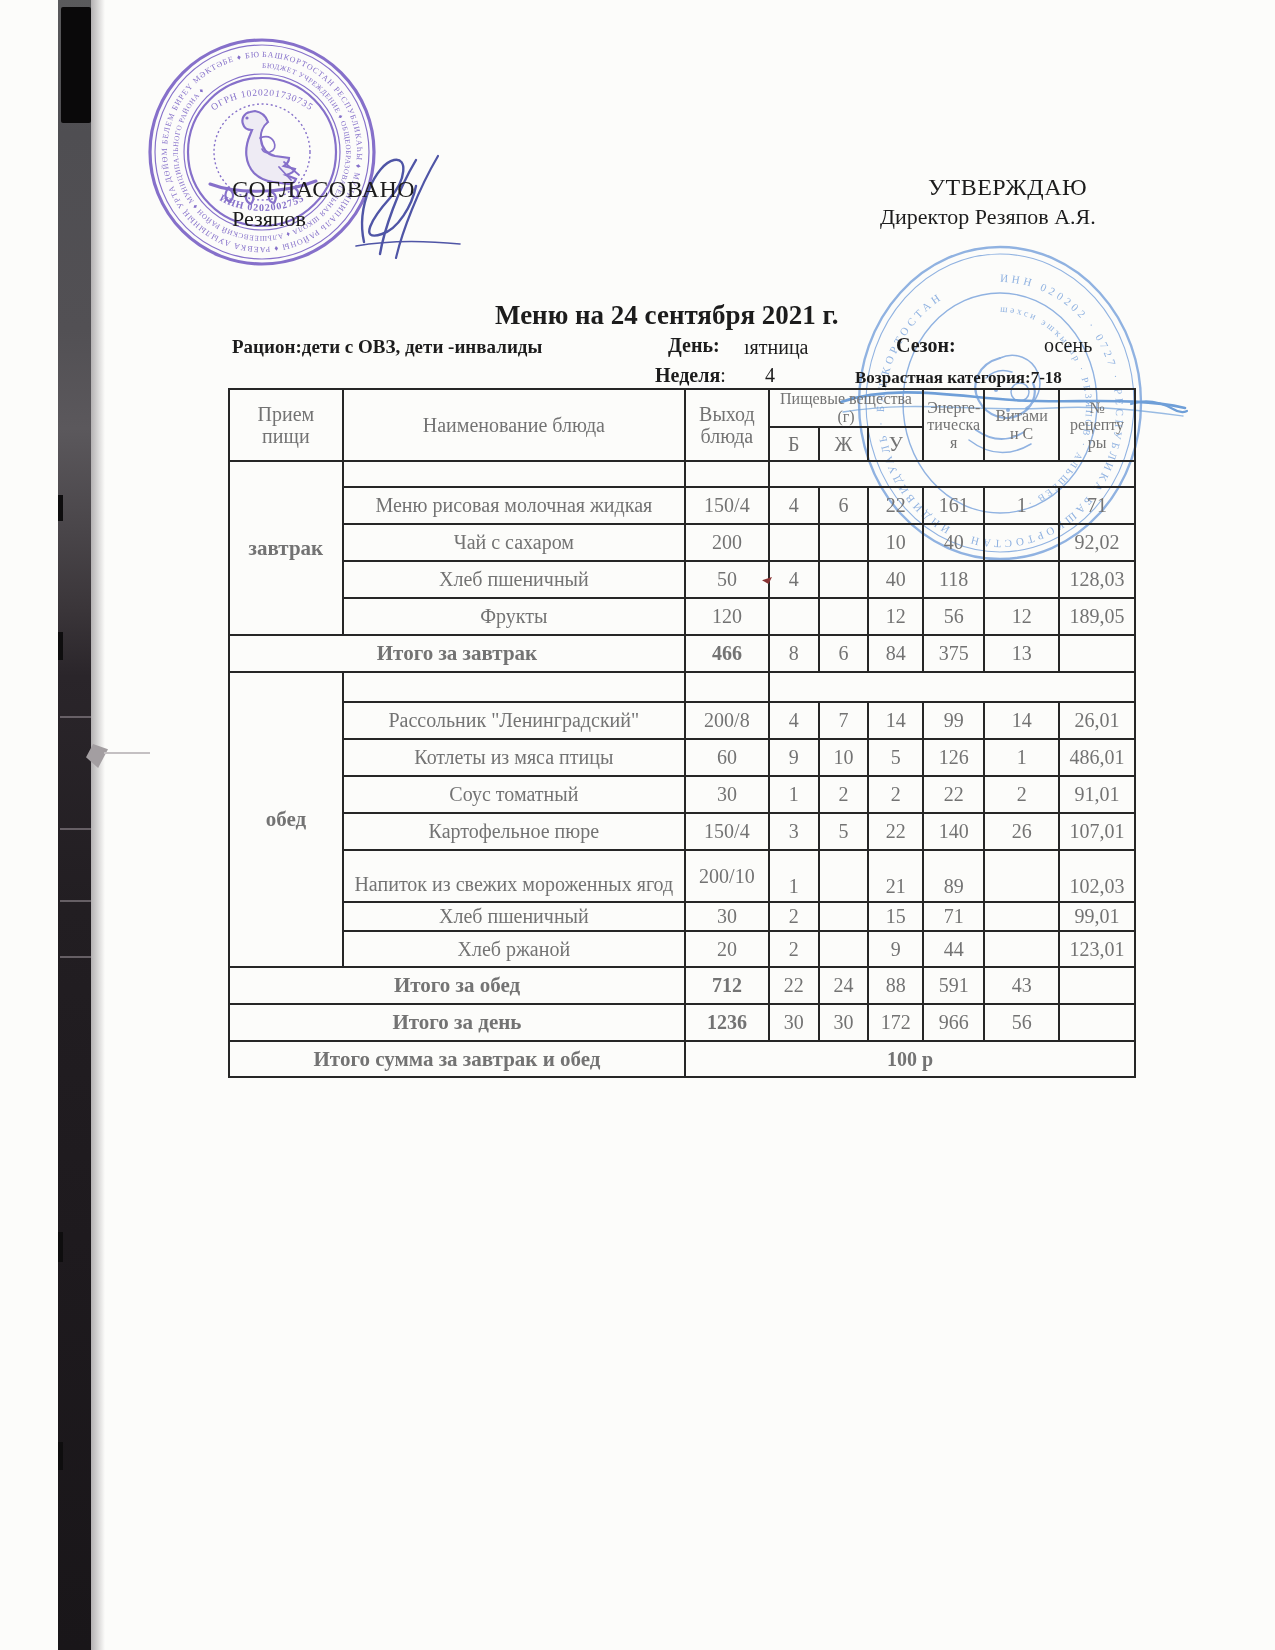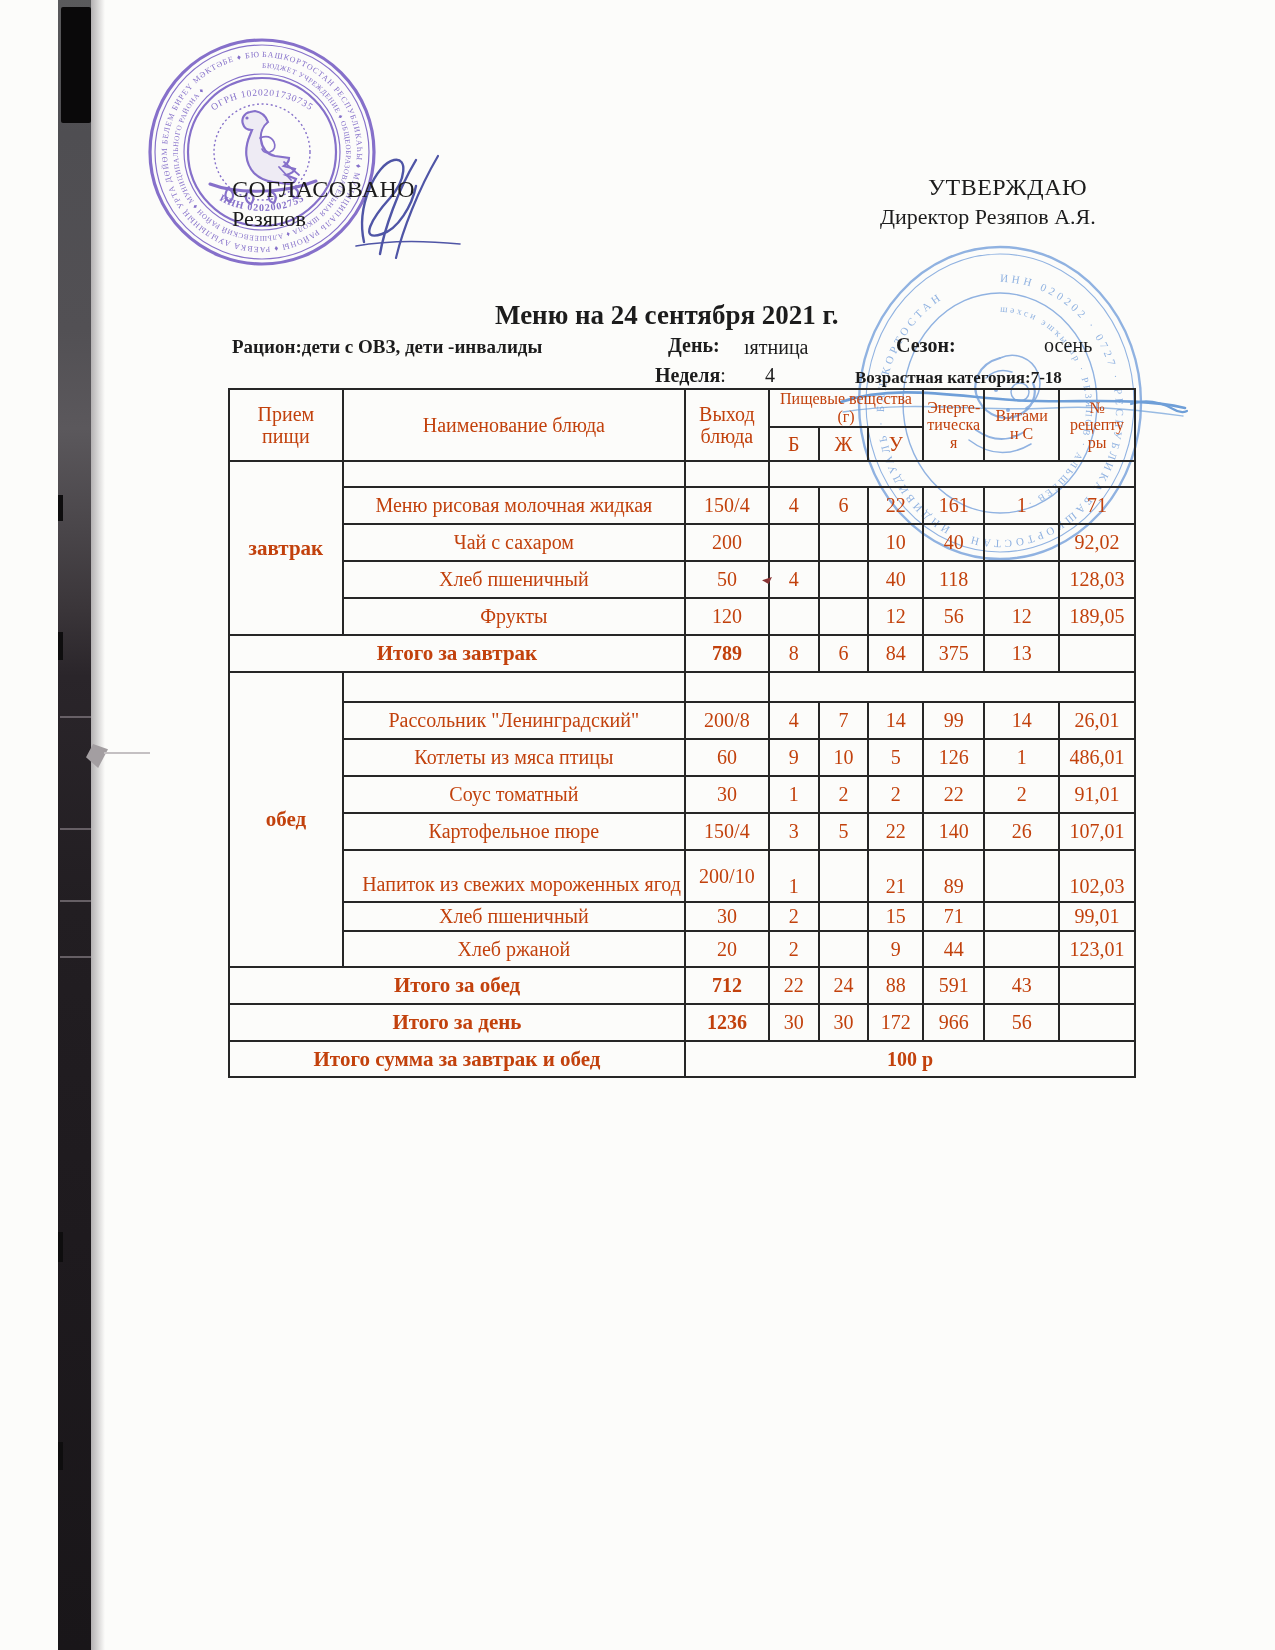--- a/index.html
+++ b/index.html
@@ -30,34 +30,34 @@
   .appr2{position:absolute;font-size:22px;}
 
   
   .title{position:absolute;left:495px;top:280px;font-size:27px;font-weight:bold;margin-top:20px;}
   .info{position:absolute;font-size:20px;}
   .b{font-weight:bold;}
   .small-b{font-size:17px;font-weight:bold;}
 
   
   table.menu{position:absolute;left:228px;top:388px;width:908px;border-collapse:collapse;
-    font-size:20px;color:#c2410c;}
+    font-size:20px;color:#737373;}
   table.menu td{border:2px solid #262626;padding:0 3px;text-align:center;vertical-align:middle;}
   td.th{white-space:pre-line;line-height:1.12;font-size:20px;}
   td.ths{white-space:pre-line;line-height:1.1;font-size:16px;}
   td.grp{font-size:16px;}
   td.nm{text-align:left;padding-left:6px;}
   td.meal{vertical-align:top;text-align:left;font-weight:bold;font-size:21px;padding:1px 4px;}
   td.tl{text-align:left;font-weight:bold;font-size:21px;padding-left:4px;}
   td.outv{font-weight:bold;text-align:right;padding-right:5px;}
   td.rightb{text-align:right;font-weight:bold;padding-right:6px;}
   tr.h34{height:34px;} tr.h33{height:33px;} tr.h26{height:26px;} tr.h30{height:30px;}
   tr.h36{height:36px;} tr.h37{height:37px;} tr.h52{height:52px;} tr.h29{height:29px;}
   tr.tall td.bot{vertical-align:bottom;padding-bottom:3px;}
-  tr.tall td.nm{vertical-align:bottom;padding-bottom:2px;line-height:1.45;text-align:right;}
+  tr.tall td.nm{vertical-align:bottom;padding-bottom:2px;line-height:1.45;}
 
   .speck{position:absolute;left:762px;top:577px;width:10px;height:7px;background:#8a3434;
     clip-path:polygon(0 45%,100% 0,65% 100%);}
 </style>
 </head>
 <body>
 
 <div class="page">
 
   <div class="scan-strip"></div>
@@ -254,21 +254,21 @@
         <td>120</td>
         <td></td>
         <td></td>
         <td>12</td>
         <td>56</td>
         <td>12</td>
         <td>189,05</td>
       </tr>
       <tr class="h37">
         <td colspan="2" class="tl">Итого за завтрак</td>
-        <td class="outv">789</td>
+        <td class="outv">466</td>
         <td>8</td>
         <td>6</td>
         <td>84</td>
         <td>375</td>
         <td>13</td>
         <td></td>
       </tr>
 
       <tr class="h30">
         <td rowspan="8" class="meal">обед</td>

